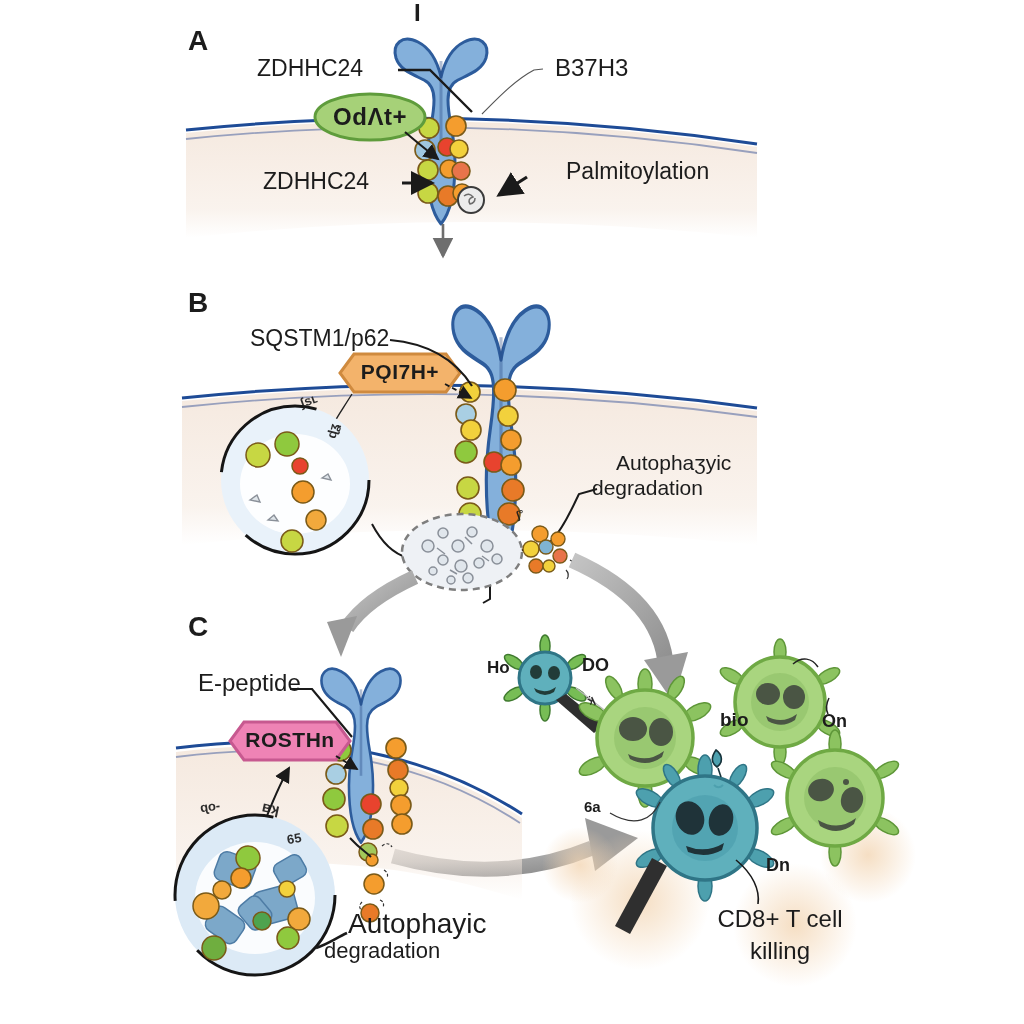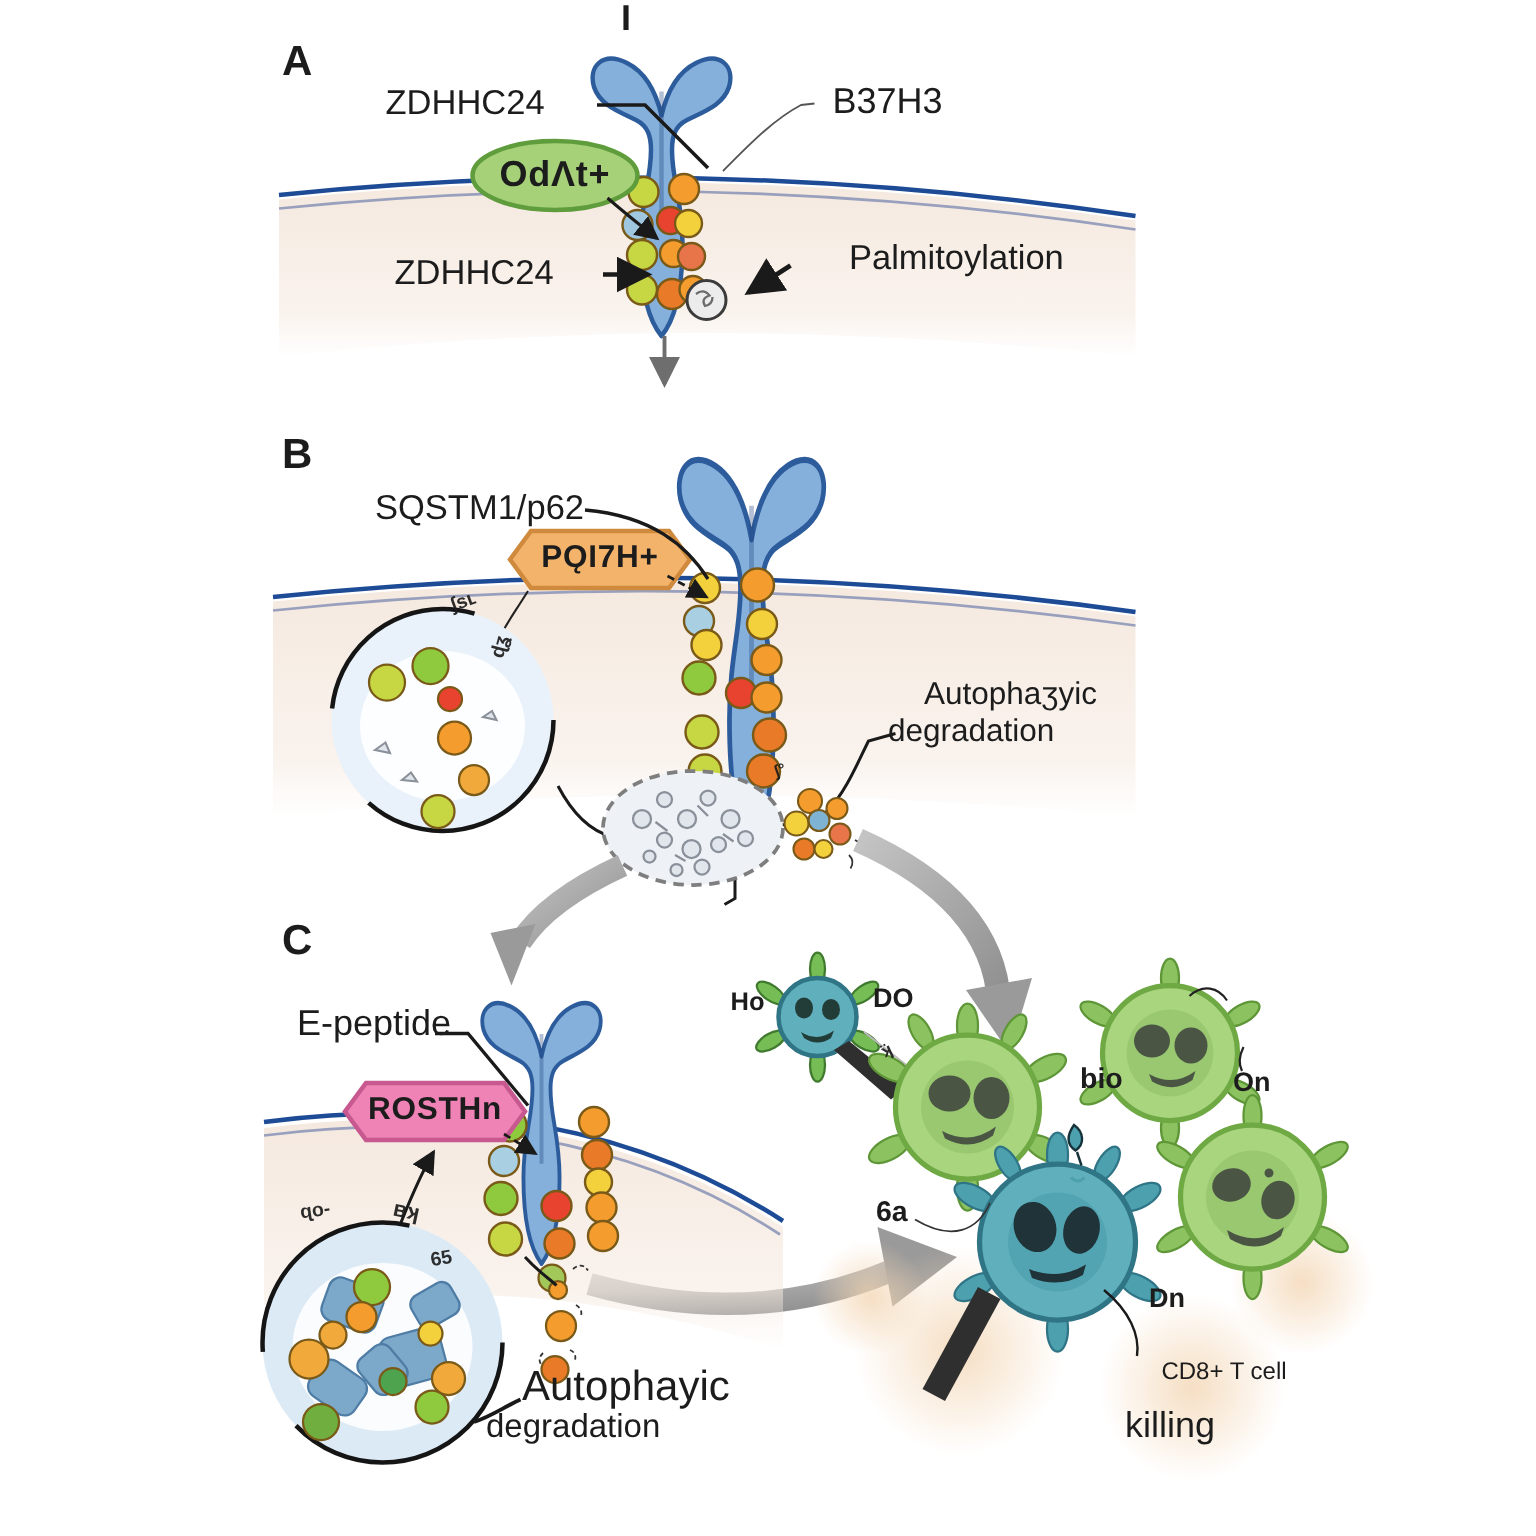--- a/index.html
+++ b/index.html
@@ -380,19 +380,19 @@
 <div class="lbl tiny" style="left:200px;top:800px;transform:rotate(-8deg);">ɋo-</div>
 <div class="lbl tiny" style="left:262px;top:800px;transform:rotate(12deg);font-size:15px;">ʙʞ</div>
 <div class="lbl tiny" style="left:287px;top:832px;transform:rotate(-10deg);">65</div>
 <div class="lbl med" style="left:348px;top:909px;font-size:28px;">Autophayic</div>
 <div class="lbl med" style="left:324px;top:939px;font-size:22px;">degradation</div>
 
 <div class="lbl cell-lbl" style="left:487px;top:659px;font-size:17px;">Ho</div>
 <div class="lbl cell-lbl" style="left:582px;top:656px;">DO</div>
 <div class="lbl cell-lbl" style="left:720px;top:710px;font-size:19px;">bio</div>
 <div class="lbl cell-lbl" style="left:822px;top:712px;">On</div>
-<div class="lbl cell-lbl" style="left:584px;top:799px;font-size:19px;text-align:center;">6a</div>
+<div class="lbl cell-lbl" style="left:584px;top:799px;font-size:15px;text-align:center;">6a</div>
 <div class="lbl cell-lbl" style="left:766px;top:856px;">Dn</div>
 <div class="lbl tiny" style="left:588px;top:694px;transform:rotate(-25deg);font-size:12px;">ʞ̈</div>
-<div class="lbl center" style="left:741px;top:906px;width:150px;font-size:16px;">CD8+ T cell</div>
+<div class="lbl center" style="left:705px;top:906px;width:150px;font-size:24px;">CD8+ T cell</div>
 <div class="lbl center" style="left:705px;top:938px;width:150px;font-size:24px;">killing</div>
 
 </div>
 
 </body></html>

